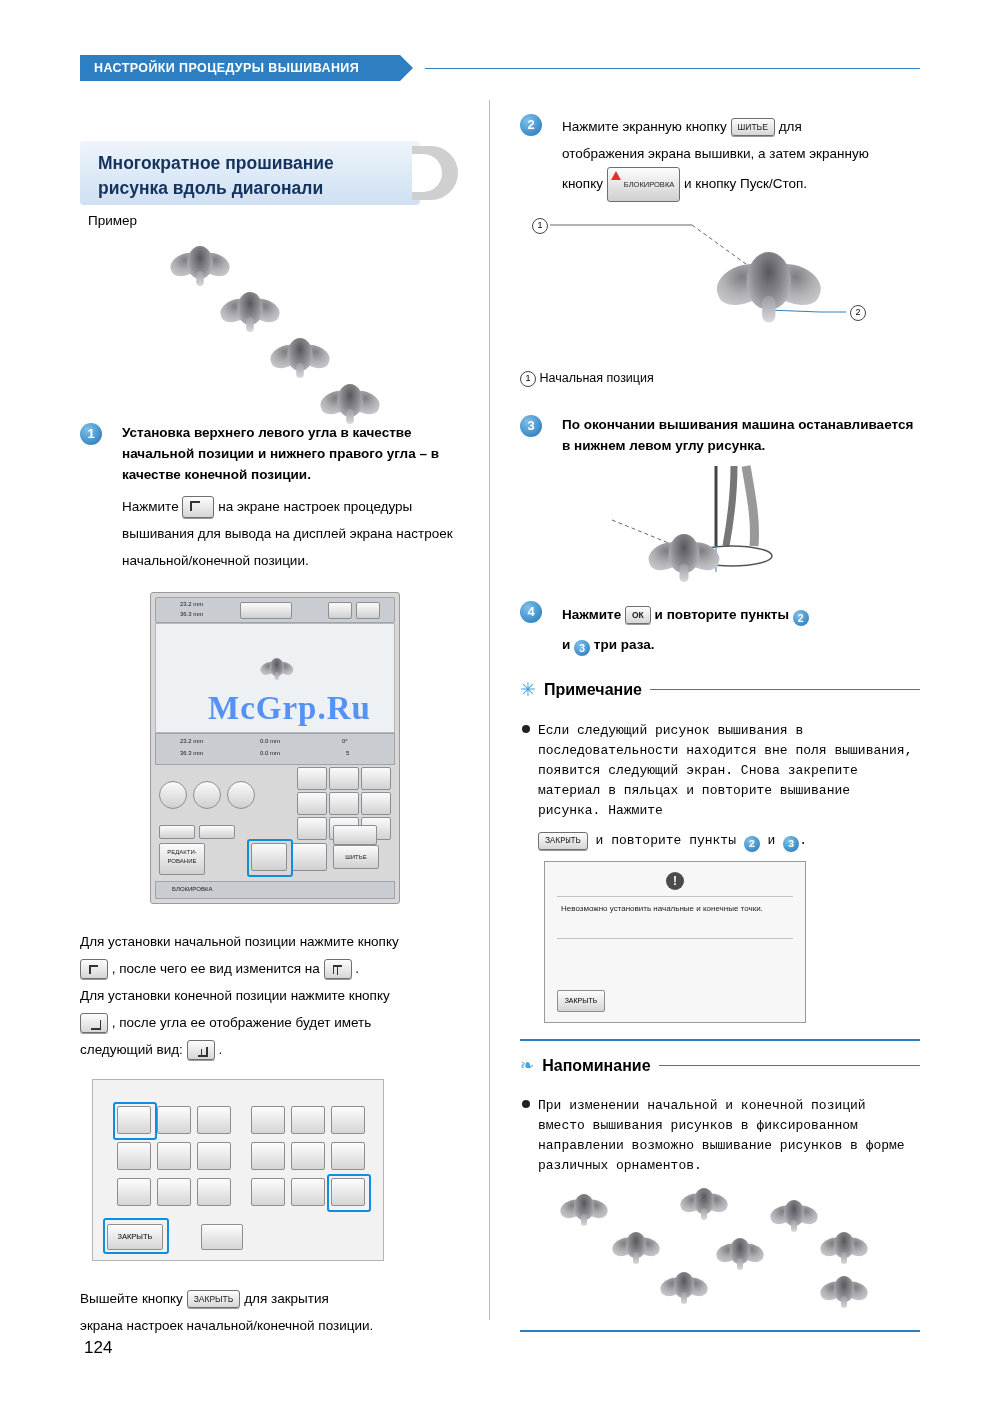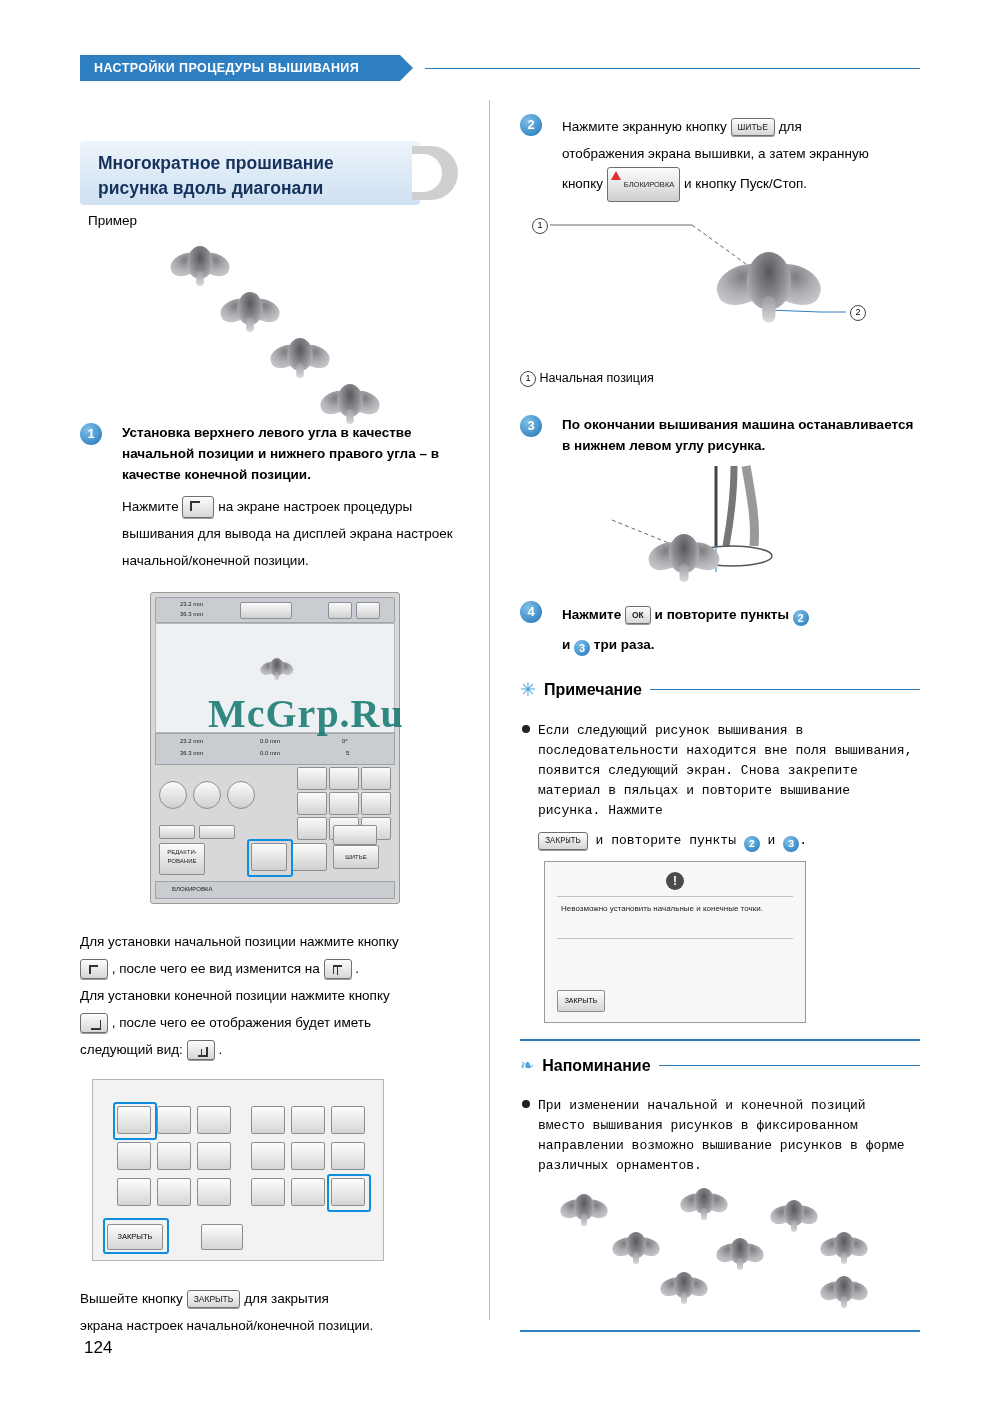--- a/index.html
+++ b/index.html
@@ -167,21 +167,21 @@
   .dlg-sep{position:absolute;left:12px;right:12px;top:76px;height:1px;background:#c2c2c2;}
   .dlg-btn{position:absolute;left:12px;bottom:10px;width:46px;height:20px;border:1px solid #8e8e8e;background:linear-gradient(to bottom,#fdfdfd,#d5d5d5);border-radius:2px;font-size:7px;text-align:center;line-height:20px;}
 
   .hr-blue{height:2px;background:#2e7fc1;margin:16px 0 0 0;}
 
   .remind-head{display:flex;align-items:center;gap:8px;margin-top:14px;}
 
   .watermark{
     position:absolute;left:208px;top:690px;
     font-family:"Liberation Serif", serif;
-    font-size:40px;font-weight:bold;color:#0f766e;opacity:.85;
+    font-size:33px;font-weight:bold;color:#3b82f6;opacity:.85;
     letter-spacing:1px;
   }
   .pagenum{position:absolute;left:84px;top:1338px;font-size:17px;}
 </style>
 </head>
 <body>
 
 <div class="page">
 
   <div class="header">
@@ -324,21 +324,21 @@
             <i style="left:5px;top:3px;width:1.2px;height:8px;"></i>
           </span>
       </span> .<br>
       <span>Для установки конечной позиции нажмите кнопку</span><br>
       <span class="key icon small">
         <span class="g-corner">
             <i style="left:3px;top:10px;width:10px;height:1.5px;"></i>
             <i style="left:11.5px;top:2px;width:1.5px;height:9px;"></i>
           </span>
       </span>
-      <span>, после чего ее отображения будет иметь</span><br>
+      <span>, после угла ее отображение будет иметь</span><br>
       <span>следующий вид:</span>
       <span class="key icon small">
         <span class="g-corner">
             <i style="left:3px;top:10px;width:10px;height:1.5px;"></i>
             <i style="left:11.5px;top:2px;width:1.5px;height:9px;"></i>
             <i style="left:6px;top:4px;width:1.2px;height:7px;"></i>
           </span>
       </span> .
     </div>
 

